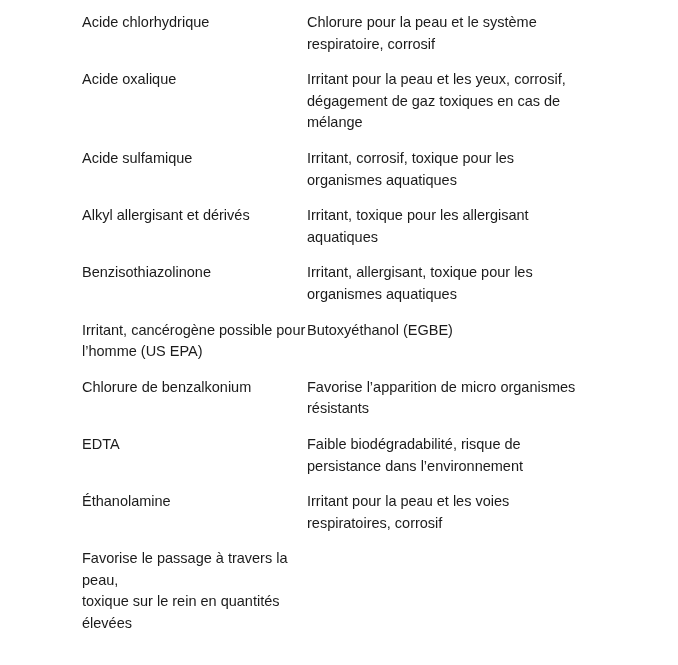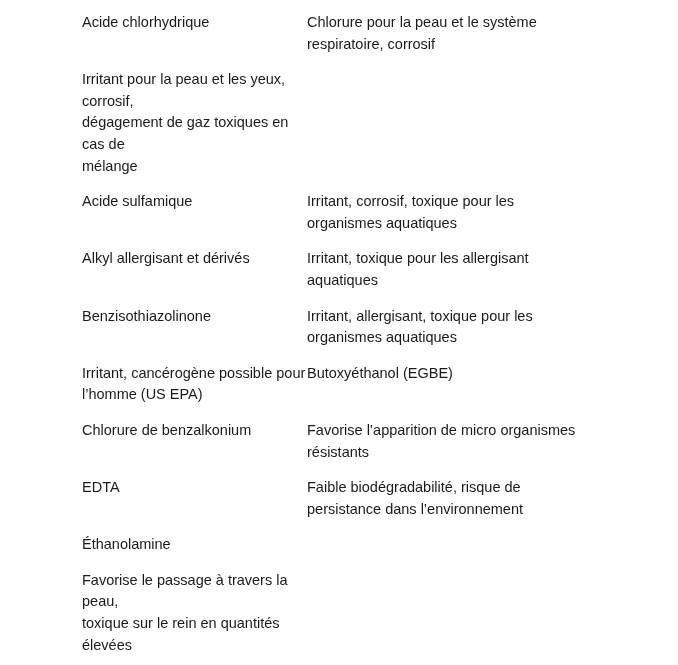--- a/index.html
+++ b/index.html
@@ -41,20 +41,21 @@
 
 <div class="doc-page" style="color: rgb(27, 27, 27);">
   <div class="hazard-table">
   <div class="table-row">
     <div class="cell name-cell">Acide chlorhydrique</div>
     <div class="cell hazard-cell">Chlorure pour la peau et le système
 respiratoire, corrosif</div>
   </div>
 
   <div class="table-row">
+    <div class="cell name-cell">Acide oxalique</div>
     <div class="cell hazard-cell">Irritant pour la peau et les yeux, corrosif,
 dégagement de gaz toxiques en cas de
 mélange</div>
   </div>
 
   <div class="table-row">
     <div class="cell name-cell">Acide sulfamique</div>
     <div class="cell hazard-cell">Irritant, corrosif, toxique pour les
 organismes aquatiques</div>
   </div>
@@ -85,20 +86,22 @@
 
 
   <div class="table-row">
     <div class="cell name-cell">EDTA</div>
     <div class="cell hazard-cell">Faible biodégradabilité, risque de
 persistance dans l’environnement</div>
   </div>
 
   <div class="table-row">
     <div class="cell name-cell">Éthanolamine</div>
+    <div class="cell hazard-cell">Irritant pour la peau et les voies
+respiratoires, corrosif</div>
   </div>
 
   <div class="table-row">
     <div class="cell hazard-cell">Favorise le passage à travers la peau,
 toxique sur le rein en quantités élevées</div>
   </div>
 </div>
 </div>
 
 </body></html>

